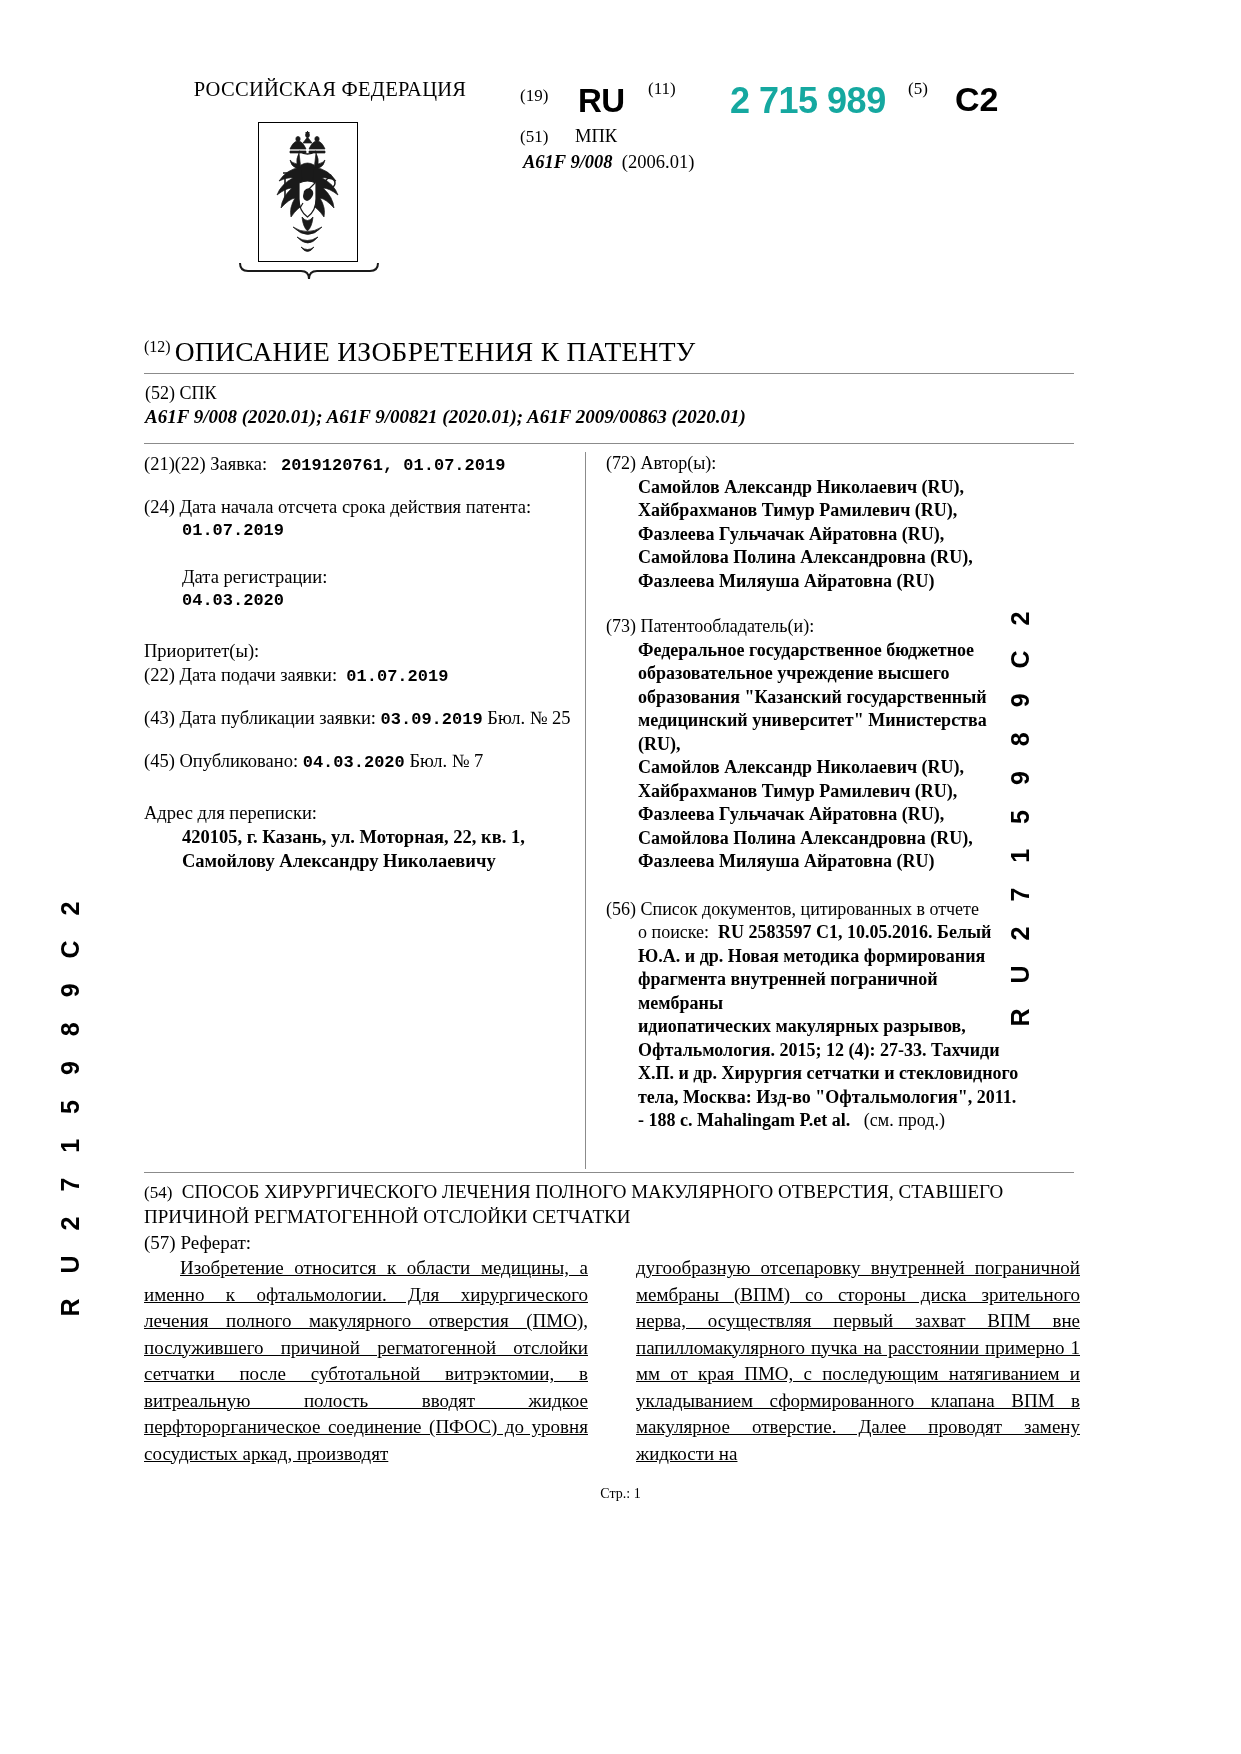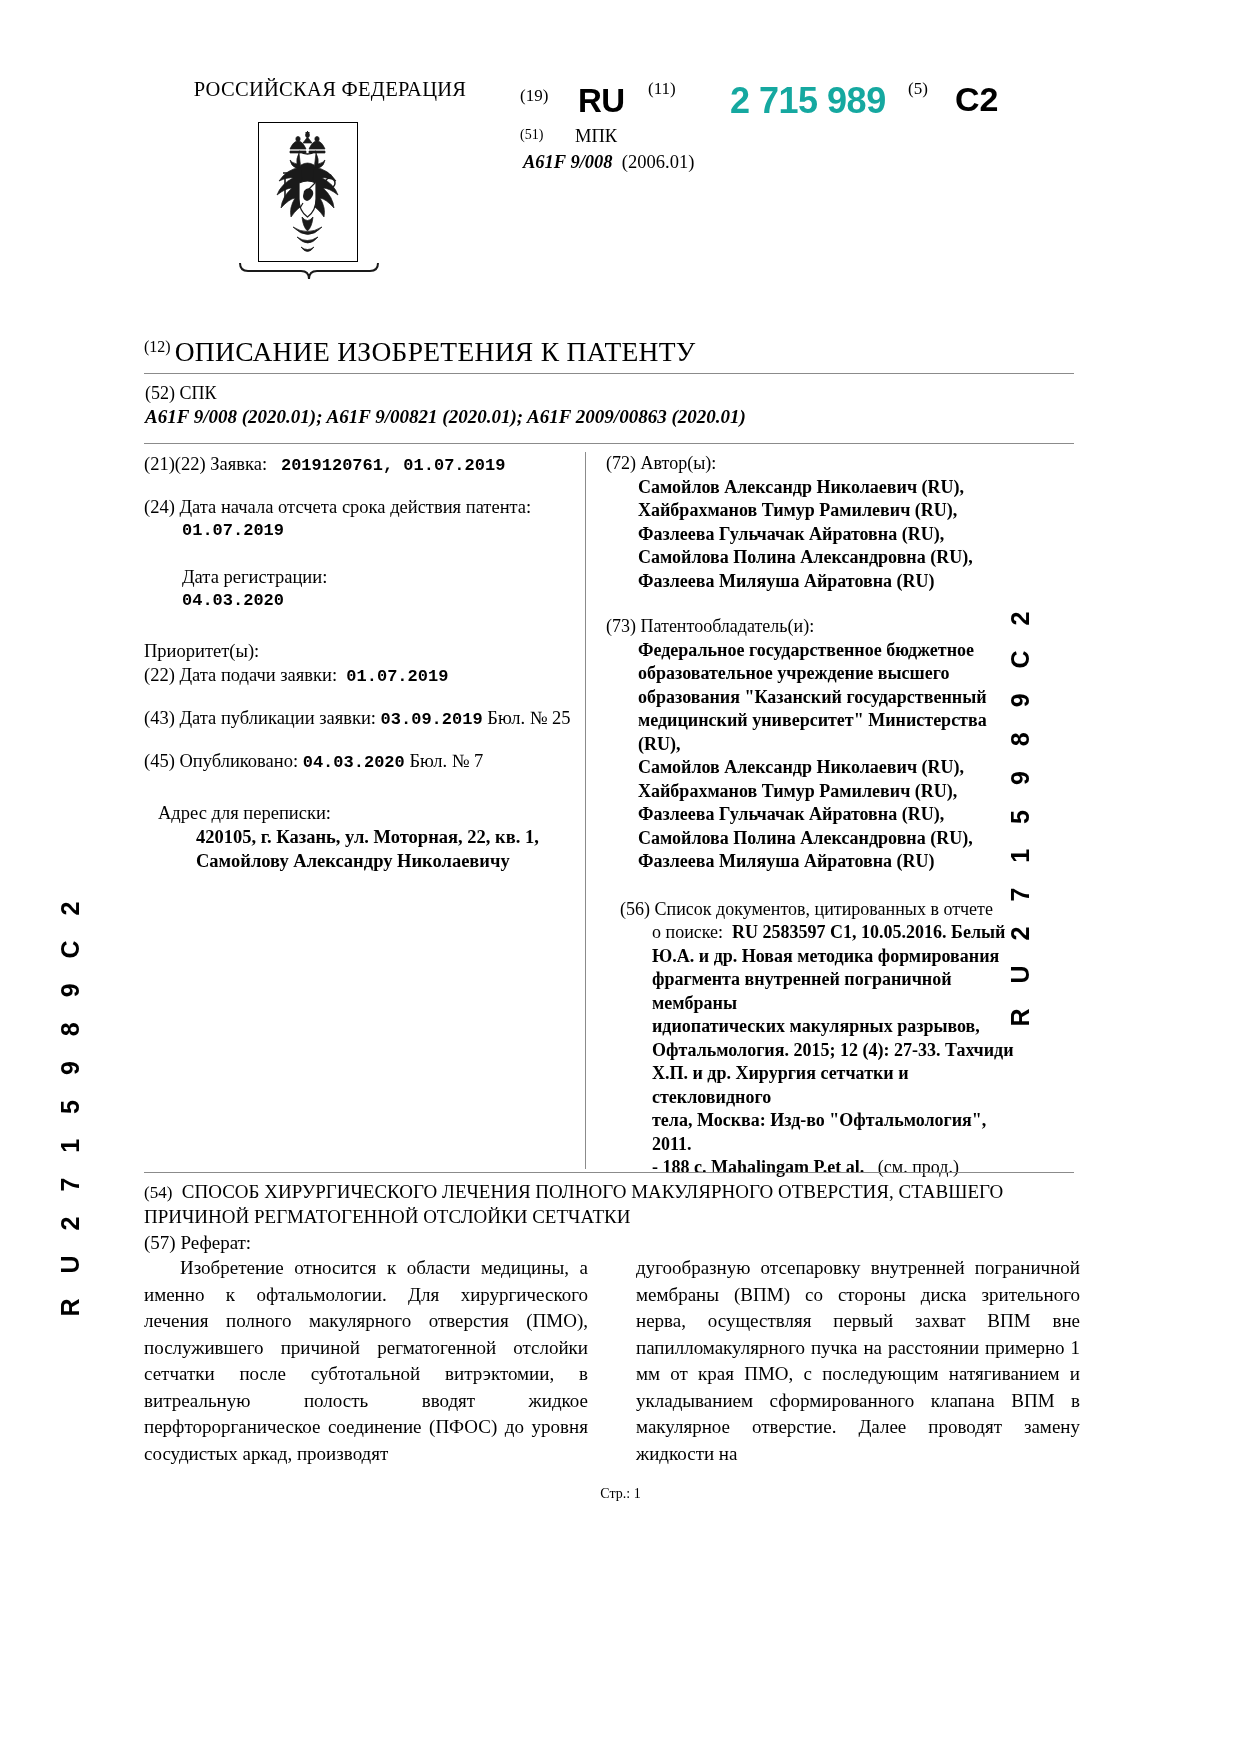--- a/index.html
+++ b/index.html
@@ -137,21 +137,21 @@
     left: 955px;
     top: 80px;
     font-family: "Liberation Sans", "DejaVu Sans", sans-serif;
     font-weight: bold;
     font-size: 34px;
   }
   .code-51 {
     position: absolute;
     left: 520px;
     top: 127px;
-    font-size: 14px;
+    font-size: 17px;
   }
   .mpk-label {
     position: absolute;
     left: 575px;
     top: 126px;
     font-size: 18.5px;
   }
   .mpk-value {
     position: absolute;
     left: 523px;
@@ -230,21 +230,21 @@
   }
   .bib-right {
     position: absolute;
     left: 462px;
     top: 0;
     width: 420px;
     font-size: 18px;
     line-height: 23.5px;
   }
   .field { margin-bottom: 17px; }
-  .field:last-child { margin-bottom: 0; margin-left: 14px; }
+  .field:last-child { margin-bottom: 0; }
   .field .lbl { }
   .field .indent { padding-left: 38px; display: block; }
   .field .indent-r { padding-left: 32px; display: block; }
   .bold-sans {
     font-family: Liberation Mono, monospace;
     font-weight: bold;
     font-size: 17px;
   }
   .bold-serif {
     font-weight: bold;
@@ -275,21 +275,21 @@
     width: 936px;
     display: flex;
     gap: 48px;
   }
   .abs-col {
     width: 444px;
     font-size: 19px;
     line-height: 26.5px;
     text-align: justify;
   }
-  .abs-col p { margin: 0; }
+  .abs-col p { margin: 0; text-decoration: underline; }
   .abs-col p.first { text-indent: 36px; }
 
   
   .footer {
     position: absolute;
     left: 0;
     top: 1486px;
     width: 1241px;
     text-align: center;
     font-size: 14px;

